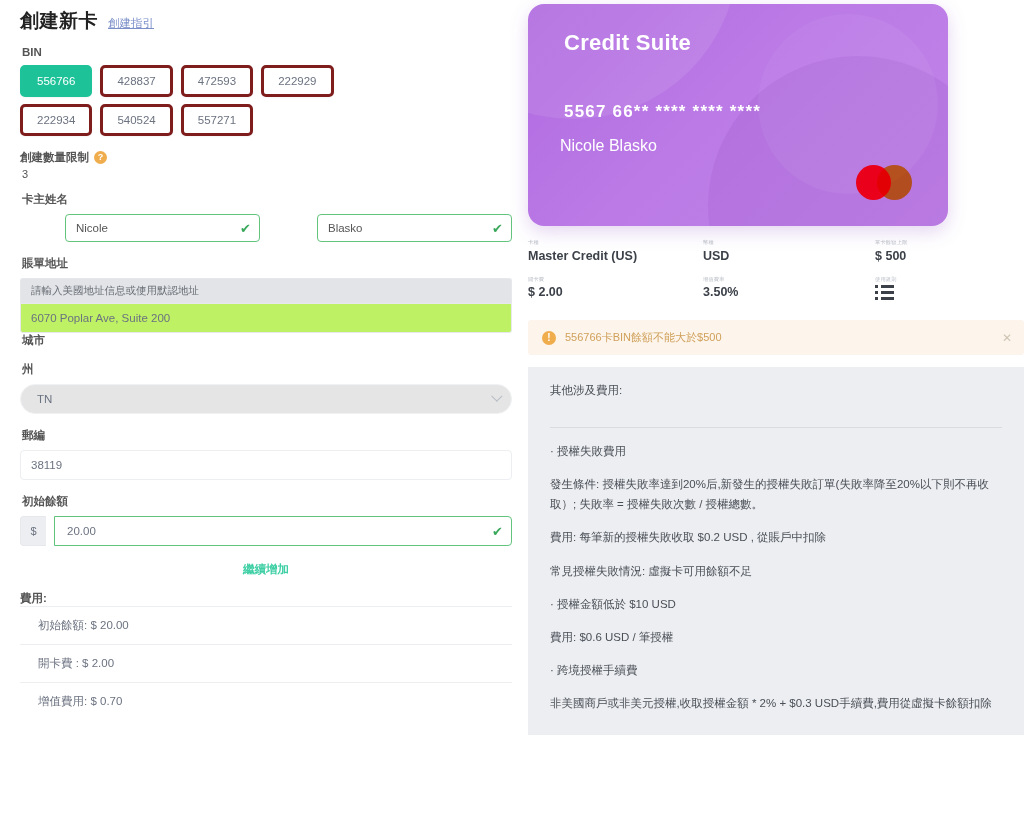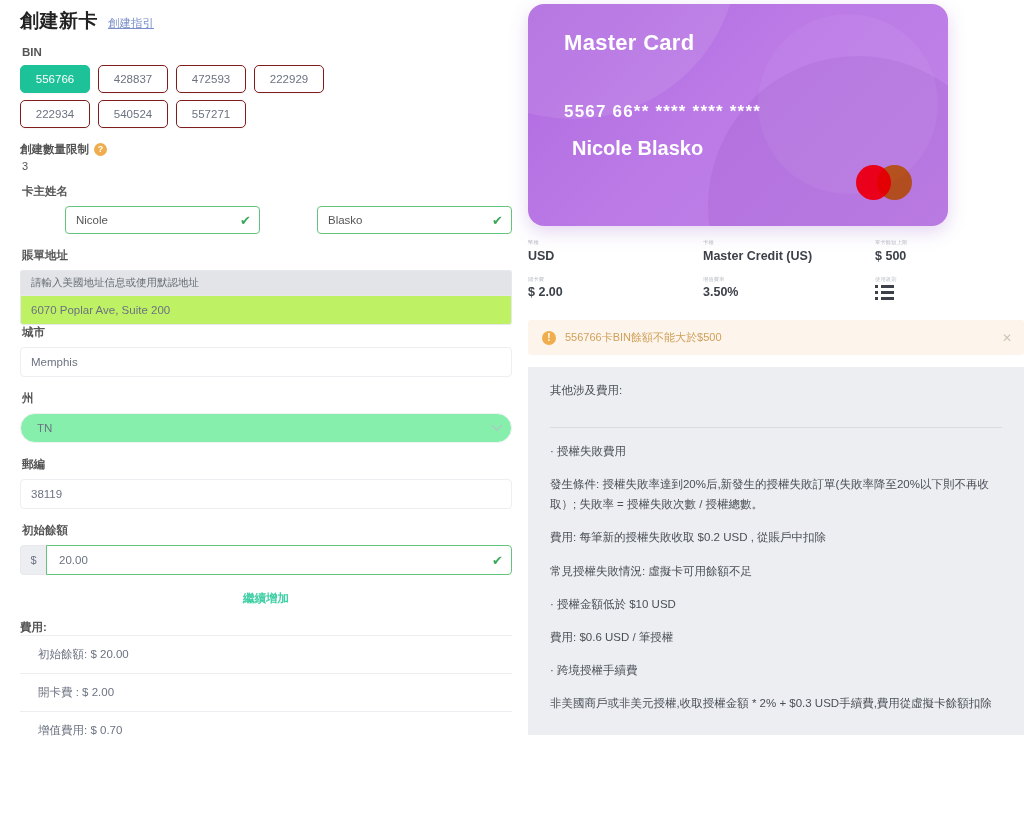--- a/index.html
+++ b/index.html
@@ -41,21 +41,21 @@
   }
 
   
   .bin-rows { margin-bottom: 14px; }
   .bin-row { display: flex; gap: 8px; margin-bottom: 7px; }
   .bin-chip {
     min-width: 70px;
     padding: 7px 14px;
     font-size: 11.5px;
     text-align: center;
-    border: 1px solid #7f1d1d;
+    border: 3px solid #7f1d1d;
     border-radius: 5px;
     background: #fff;
     color: #6b7280;
     cursor: pointer;
     box-shadow: 0 1px 2px rgba(0,0,0,.04);
   }
   .bin-chip.active {
     background: #1ec299;
     border-color: #1ec299;
     color: #ffffff;
@@ -141,21 +141,21 @@
   .full-input::placeholder { color: #9aa0a6; }
 
   
   .select-wrap { position: relative; }
   .sel-box {
     width: 100%; height: 30px;
     padding: 4px 28px 4px 16px;
     font-size: 11.5px; color: #6b7280;
     border: 1px solid #f0f1f3;
     border-radius: 16px;
-    background: #86efac;
+    background: #e5e5e5;
     display: flex; align-items: center;
     cursor: pointer;
   }
   .sel-caret {
     position: absolute; right: 14px; top: 50%;
     transform: translateY(-50%);
     width: 8px; height: 8px;
     border-right: 1.4px solid #b9bec6;
     border-bottom: 1.4px solid #b9bec6;
     transform-origin: center;
@@ -179,20 +179,21 @@
     font-size: 11px; color: #6b7280;
   }
   .amount-input {
     flex: 1; height: 30px;
     padding: 4px 28px 4px 12px;
     font-size: 11.5px; color: #6b7280;
     border: 1px solid #64c37d;
     border-radius: 0 4px 4px 0;
     background: #fff; outline: none;
     font-family: inherit;
+    margin-left: 8px;
   }
 
   .add-more {
     text-align: center;
     font-size: 11.5px; font-weight: bold;
     color: #3ecfa5;
     margin: 16px 0 14px;
     cursor: pointer;
   }
 
@@ -234,22 +235,22 @@
     position: absolute; left: 36px; top: 26px;
     font-size: 22px; font-weight: bold; color: #fff;
     letter-spacing: .3px;
   }
   .cc-number {
     position: absolute; left: 36px; top: 98px;
     font-size: 17px; font-weight: bold; color: #fff;
     letter-spacing: 1.2px;
   }
   .cc-holder {
-    position: absolute; left: 44px; top: 133px;
-    font-size: 20px; font-weight: bold; color: #fff;
+    position: absolute; left: 32px; top: 133px;
+    font-size: 16px; font-weight: normal; color: #fff;
   }
   .mc-logo {
     position: absolute; right: 36px; bottom: 26px;
     width: 56px; height: 35px;
   }
   .mc-circle { position: absolute; width: 35px; height: 35px; border-radius: 50%; top: 0; }
   .mc-red { left: 0; background: #eb001b; }
   .mc-yellow { right: 0; background: #f7a423; mix-blend-mode: multiply; }
 
   
@@ -368,21 +369,20 @@
     </div>
 
     <div class="field-label">賬單地址</div>
     <div class="addr-block">
       <div class="addr-hint">請輸入美國地址信息或使用默認地址</div>
       <input class="addr-input" value="6070 Poplar Ave, Suite 200" style="">
     </div>
 
     <div class="full-field">
       <div class="field-label">城市</div>
-      <input class="full-input" value="Memphis" style="">
     </div>
 
     <div class="full-field">
       <div class="field-label">州</div>
       <div class="select-wrap">
         <div class="sel-box">TN</div>
         <span class="sel-caret"></span>
       </div>
     </div>
 
@@ -412,37 +412,37 @@
     </div>
 
   </div>
 
   <div class="right-col">
 
     <div class="cc-card">
       <div class="cc-blob b1"></div>
       <div class="cc-blob b2"></div>
       <div class="cc-blob b3"></div>
-      <div class="cc-title">Master Card</div>
+      <div class="cc-title">Credit Suite</div>
       <div class="cc-number">5567 66** **** **** ****</div>
       <div class="cc-holder">Nicole Blasko</div>
       <div class="mc-logo">
         <span class="mc-circle mc-red"></span>
         <span class="mc-circle mc-yellow"></span>
       </div>
     </div>
 
     <div class="stats">
       <div class="stat-cell">
+        <div class="stat-cap">卡種</div>
+        <div class="stat-val">Master Credit (US)</div>
+      </div>
+      <div class="stat-cell">
         <div class="stat-cap">幣種</div>
         <div class="stat-val">USD</div>
-      </div>
-      <div class="stat-cell">
-        <div class="stat-cap">卡種</div>
-        <div class="stat-val">Master Credit (US)</div>
       </div>
       <div class="stat-cell">
         <div class="stat-cap">單卡餘額上限</div>
         <div class="stat-val">$ 500</div>
       </div>
       <div class="stat-cell">
         <div class="stat-cap">開卡費</div>
         <div class="stat-val">$ 2.00</div>
       </div>
       <div class="stat-cell">

